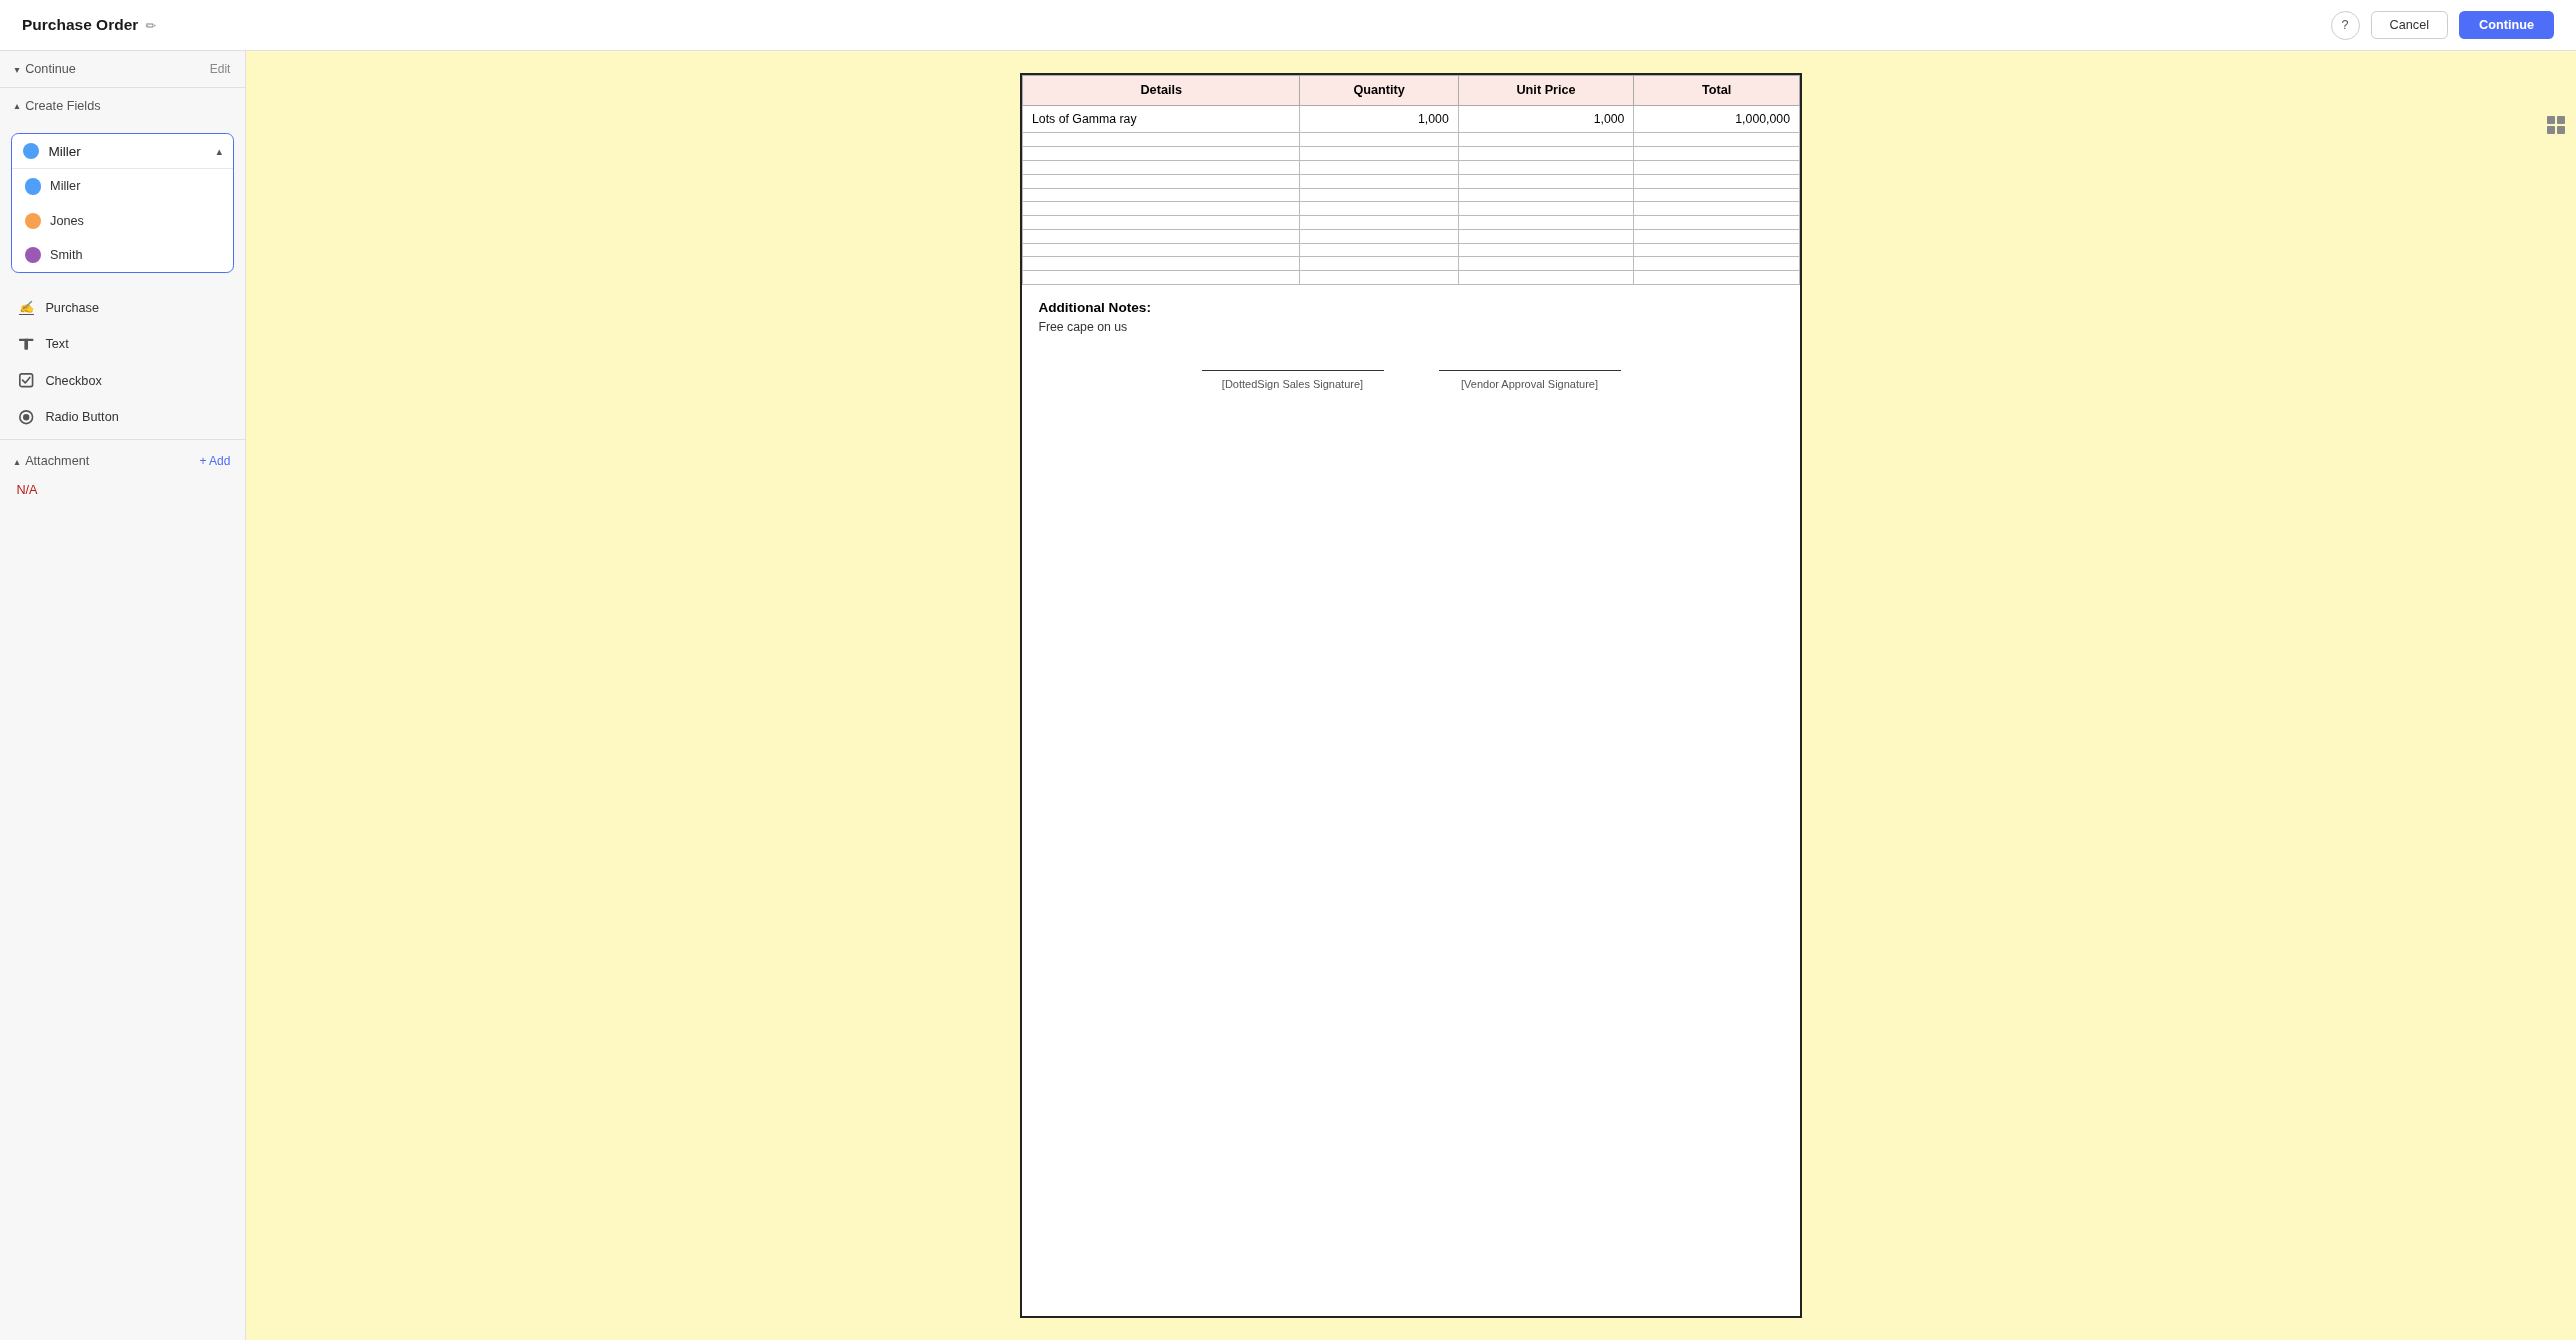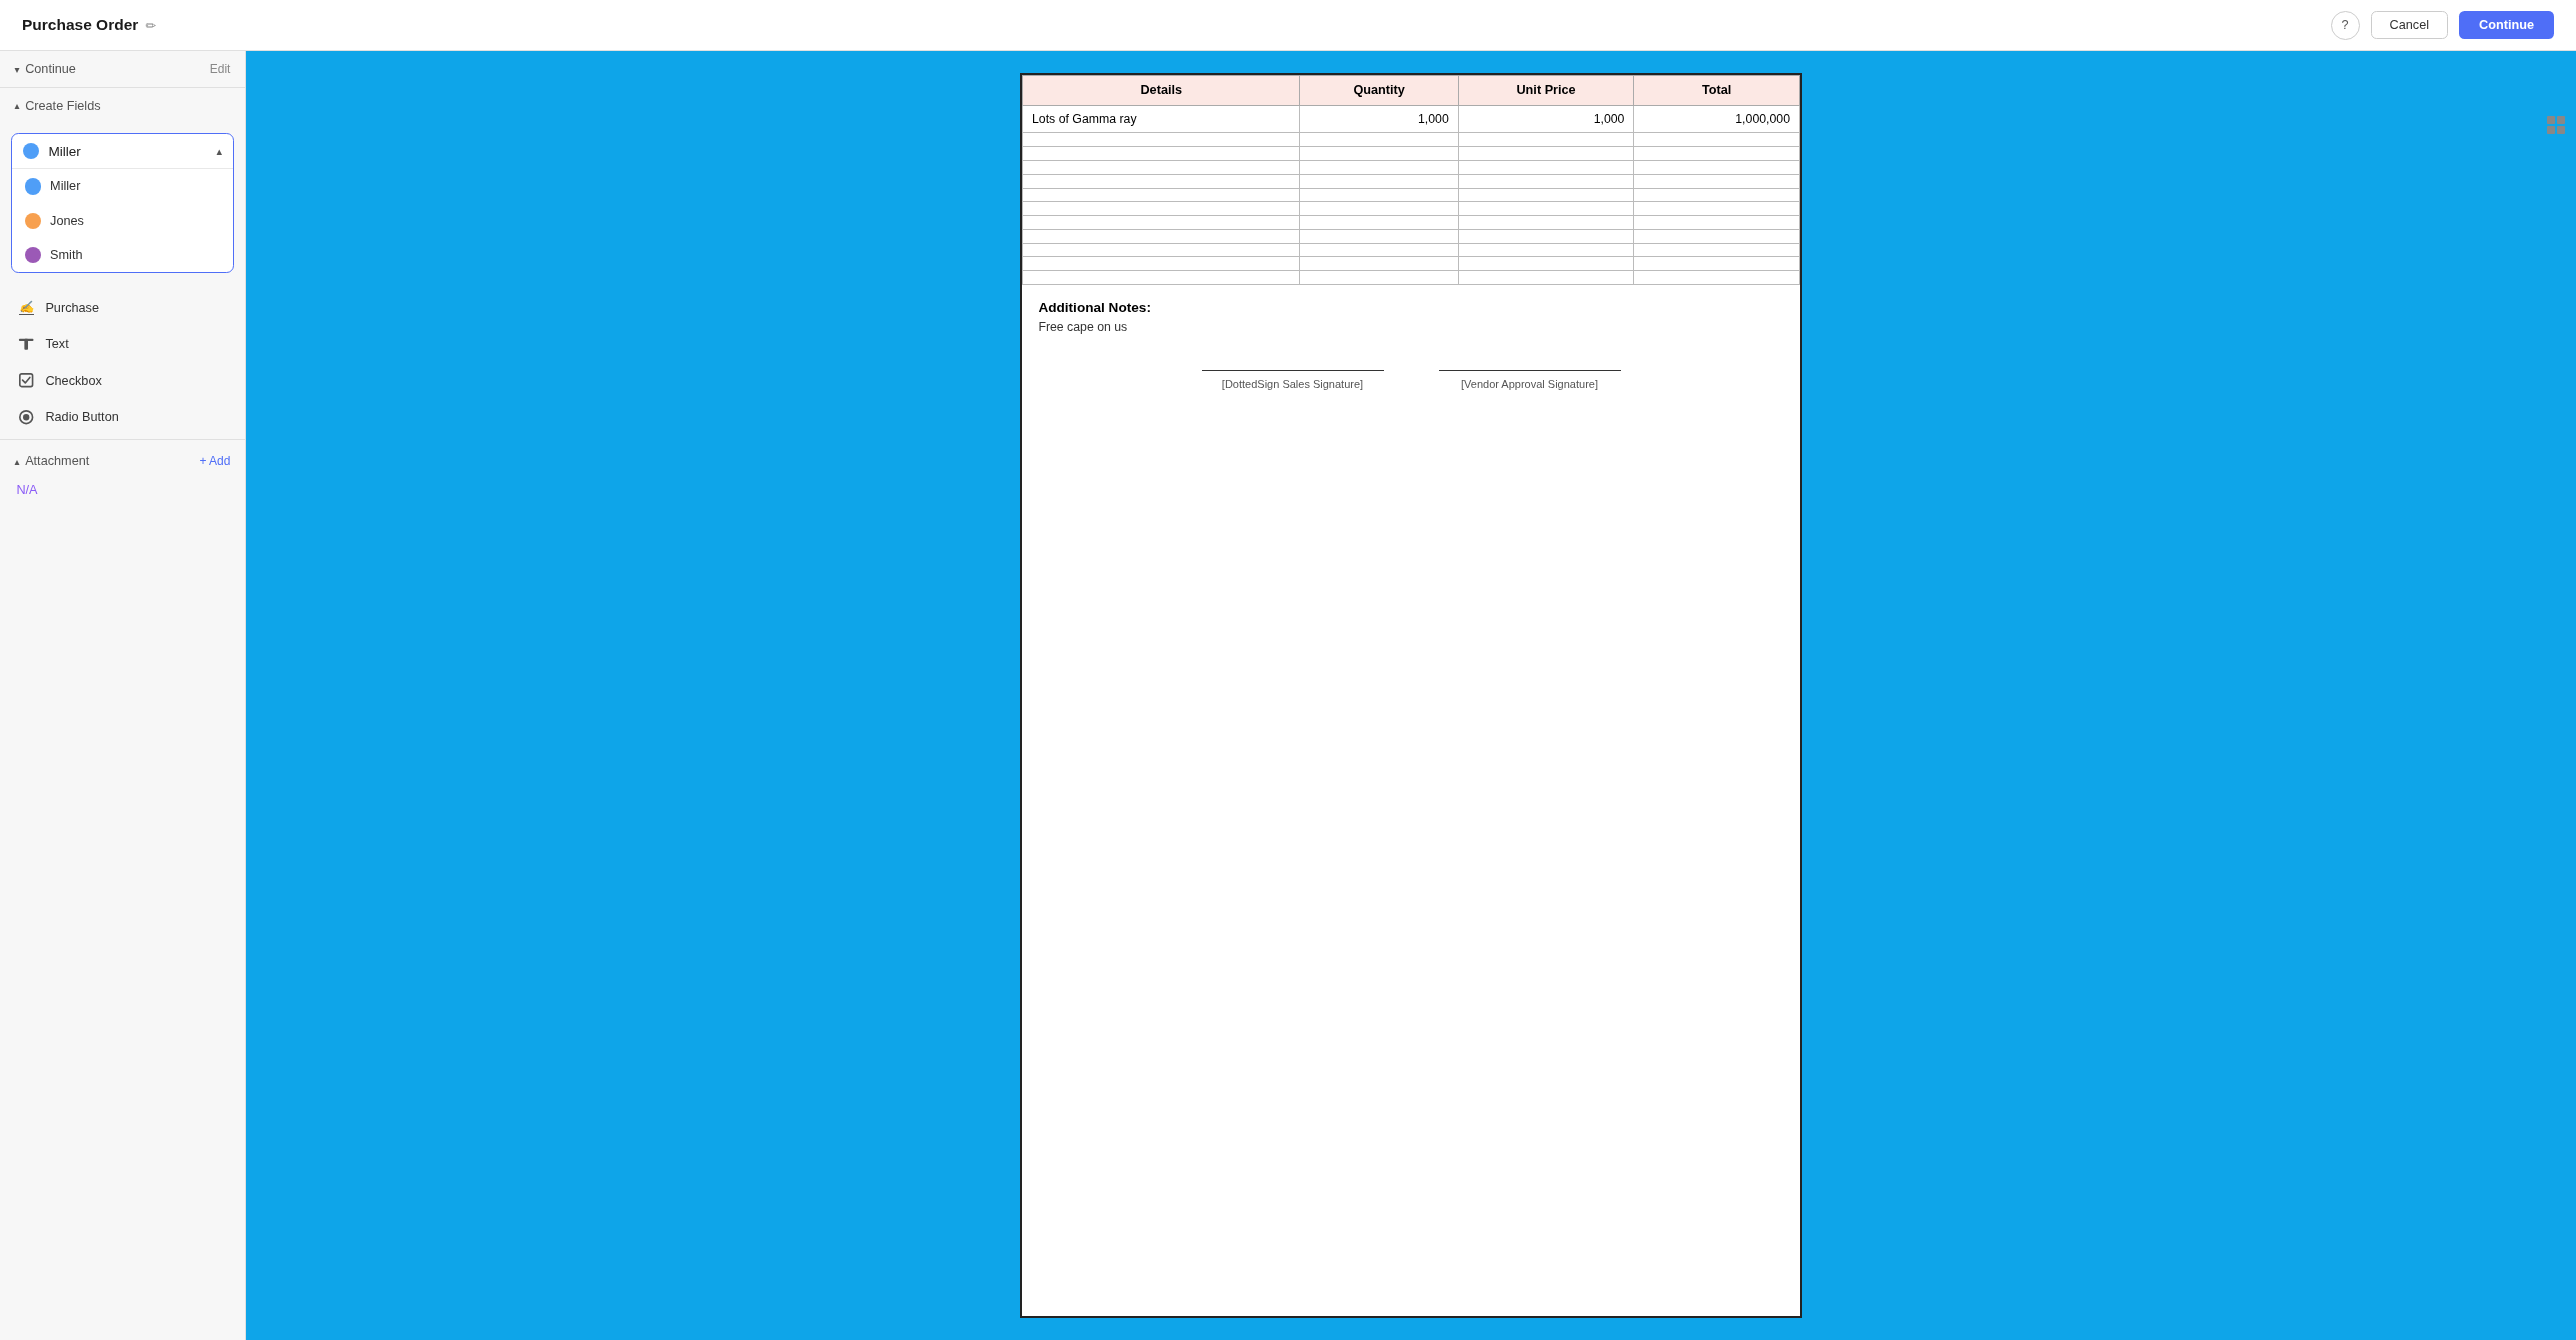--- a/index.html
+++ b/index.html
@@ -88,31 +88,31 @@
 
     
     .sig-icon { font-size: 12px; font-style: italic; color: #555; font-weight: 600; border-bottom: 1.4px solid #555; line-height: 1; padding-bottom: 0.9px; }
 
     
     .attachment-header {
       display: flex; align-items: center; justify-content: space-between;
       padding: 11px 14.6px; cursor: pointer; margin-top: 3.6px;
     }
     .add-link { font-size: 12px; color: #4f6ef7; cursor: pointer; }
-    .attachment-value { padding: 3.6px 16.4px 11px; font-size: 12.7px; color: #8b5cf6; }
+    .attachment-value { padding: 3.6px 16.4px 11px; font-size: 12.7px; color: #b91c1c; }
 
     
     .grid-icon-container { position: absolute; top: 65px; right: 11px; cursor: pointer; }
     .grid-icon { display: grid; grid-template-columns: 1fr 1fr; gap: 1.8px; width: 18px; height: 18px; }
     .grid-cell { background: #888; border-radius: 0.9px; }
 
     
     .main-content {
       flex: 1; overflow: auto; display: flex; justify-content: center;
-      padding: 22px; background: #0ea5e9; position: relative;
+      padding: 22px; background: #fef9c3; position: relative;
     }
 
     
     .document {
       background: #fff; width: 782px; min-height: 546px;
       border: 2.3px solid #222; position: relative;
       padding: 0;
     }
 
     

